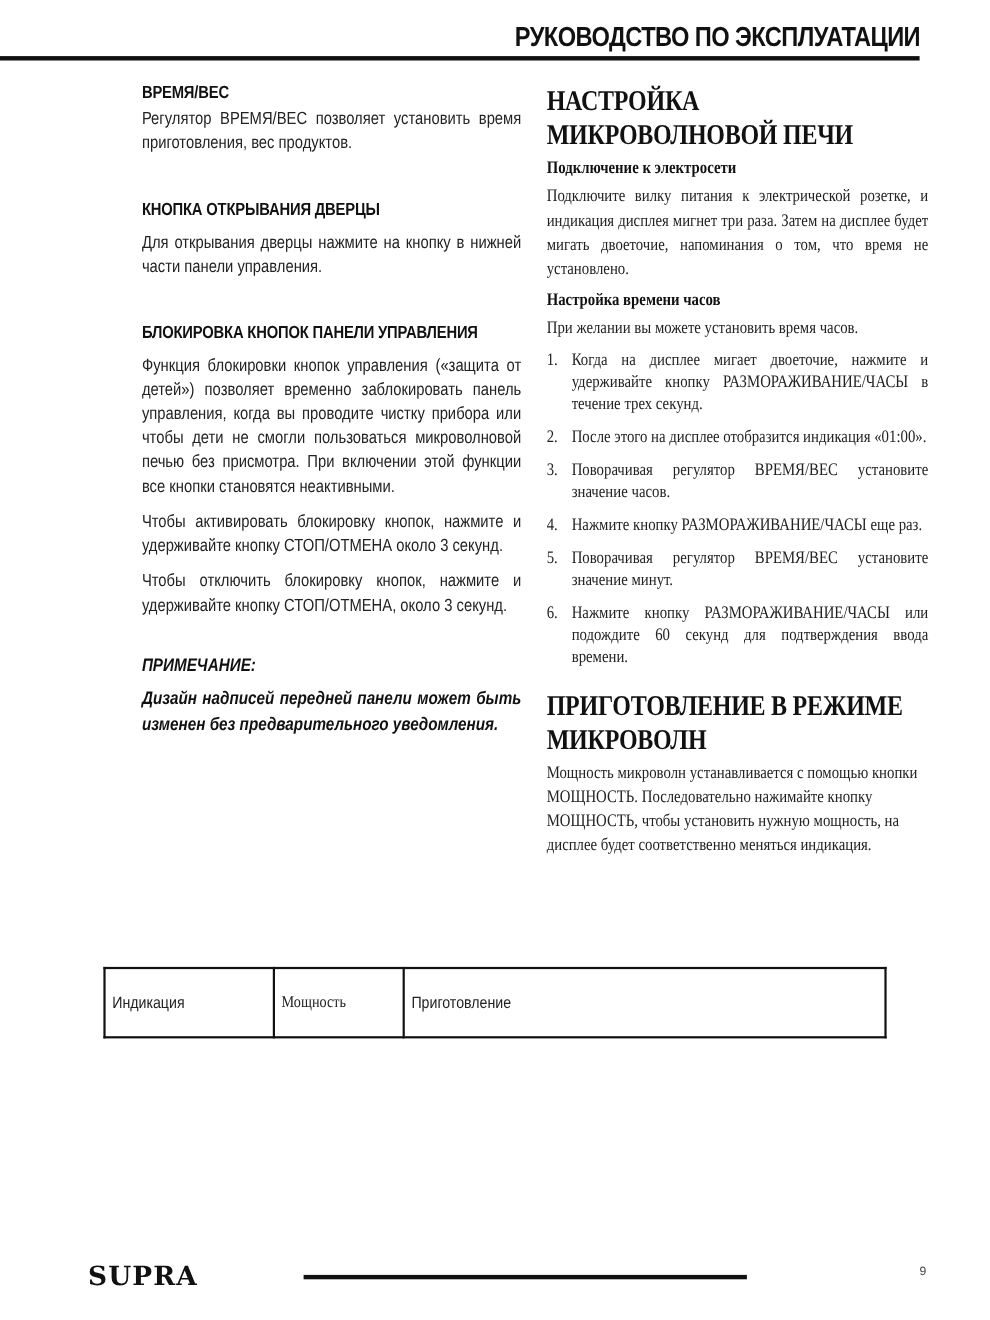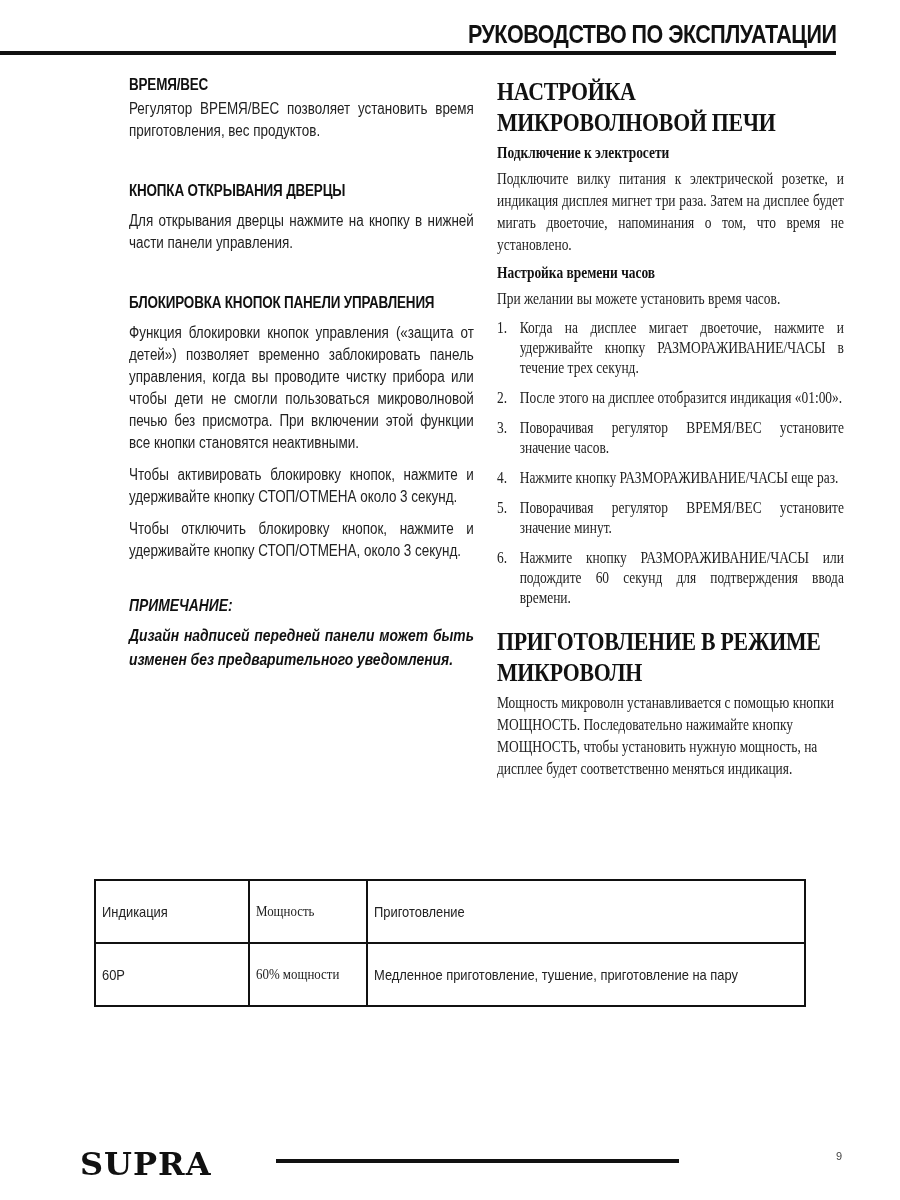--- a/index.html
+++ b/index.html
@@ -46,21 +46,21 @@
   }
   .power-table td, .power-table th {
     border: 2px solid #111; padding: 16px 6px; height: 29px; text-align: left; font-weight: normal;
     white-space: nowrap;
   }
   .power-table .c1 { width: 140px; }
   .power-table .c2 { width: 104px; font-family: Liberation Serif, serif; }
   .cell-inner { display: inline-block; transform: scaleX(0.86); transform-origin: left center; }
   .footer-logo {
     position: absolute; left: 80px; top: 1145px;
-    font-family: "DejaVu Serif", serif; font-weight: bold; font-size: 32px; letter-spacing: 1px; color: #111;
+    font-family: "DejaVu Serif", serif; font-weight: bold; font-size: 24px; letter-spacing: 1px; color: #111;
   }
   .footer-rule { position: absolute; left: 276px; width: 403px; top: 1159px; height: 4px; background: #111; }
   .page-num { position: absolute; left: 836px; top: 1150px; font-size: 11px; color: #444; }
 </style>
 </head>
 <body>
 
 <div class="header-title">РУКОВОДСТВО ПО ЭКСПЛУАТАЦИИ</div>
 <div class="header-rule"></div>
 
@@ -125,23 +125,18 @@
   </div>
 </div>
 
 <table class="power-table">
   <tbody>
       <tr>
     <th class="c1"><span class="cell-inner">Индикация</span></th>
     <th class="c2"><span class="cell-inner">Мощность</span></th>
     <th><span class="cell-inner">Приготовление</span></th>
   </tr>
-  <tr>
-    <td class="c1"><span class="cell-inner">60P</span></td>
-    <td class="c2"><span class="cell-inner">60% мощности</span></td>
-    <td><span class="cell-inner">Медленное приготовление, тушение, приготовление на пару</span></td>
-  </tr>
 </tbody>
   </table>
 
 <div class="footer-logo">SUPRA</div>
 <div class="footer-rule"></div>
 <div class="page-num">9</div>
 
 </body></html>

